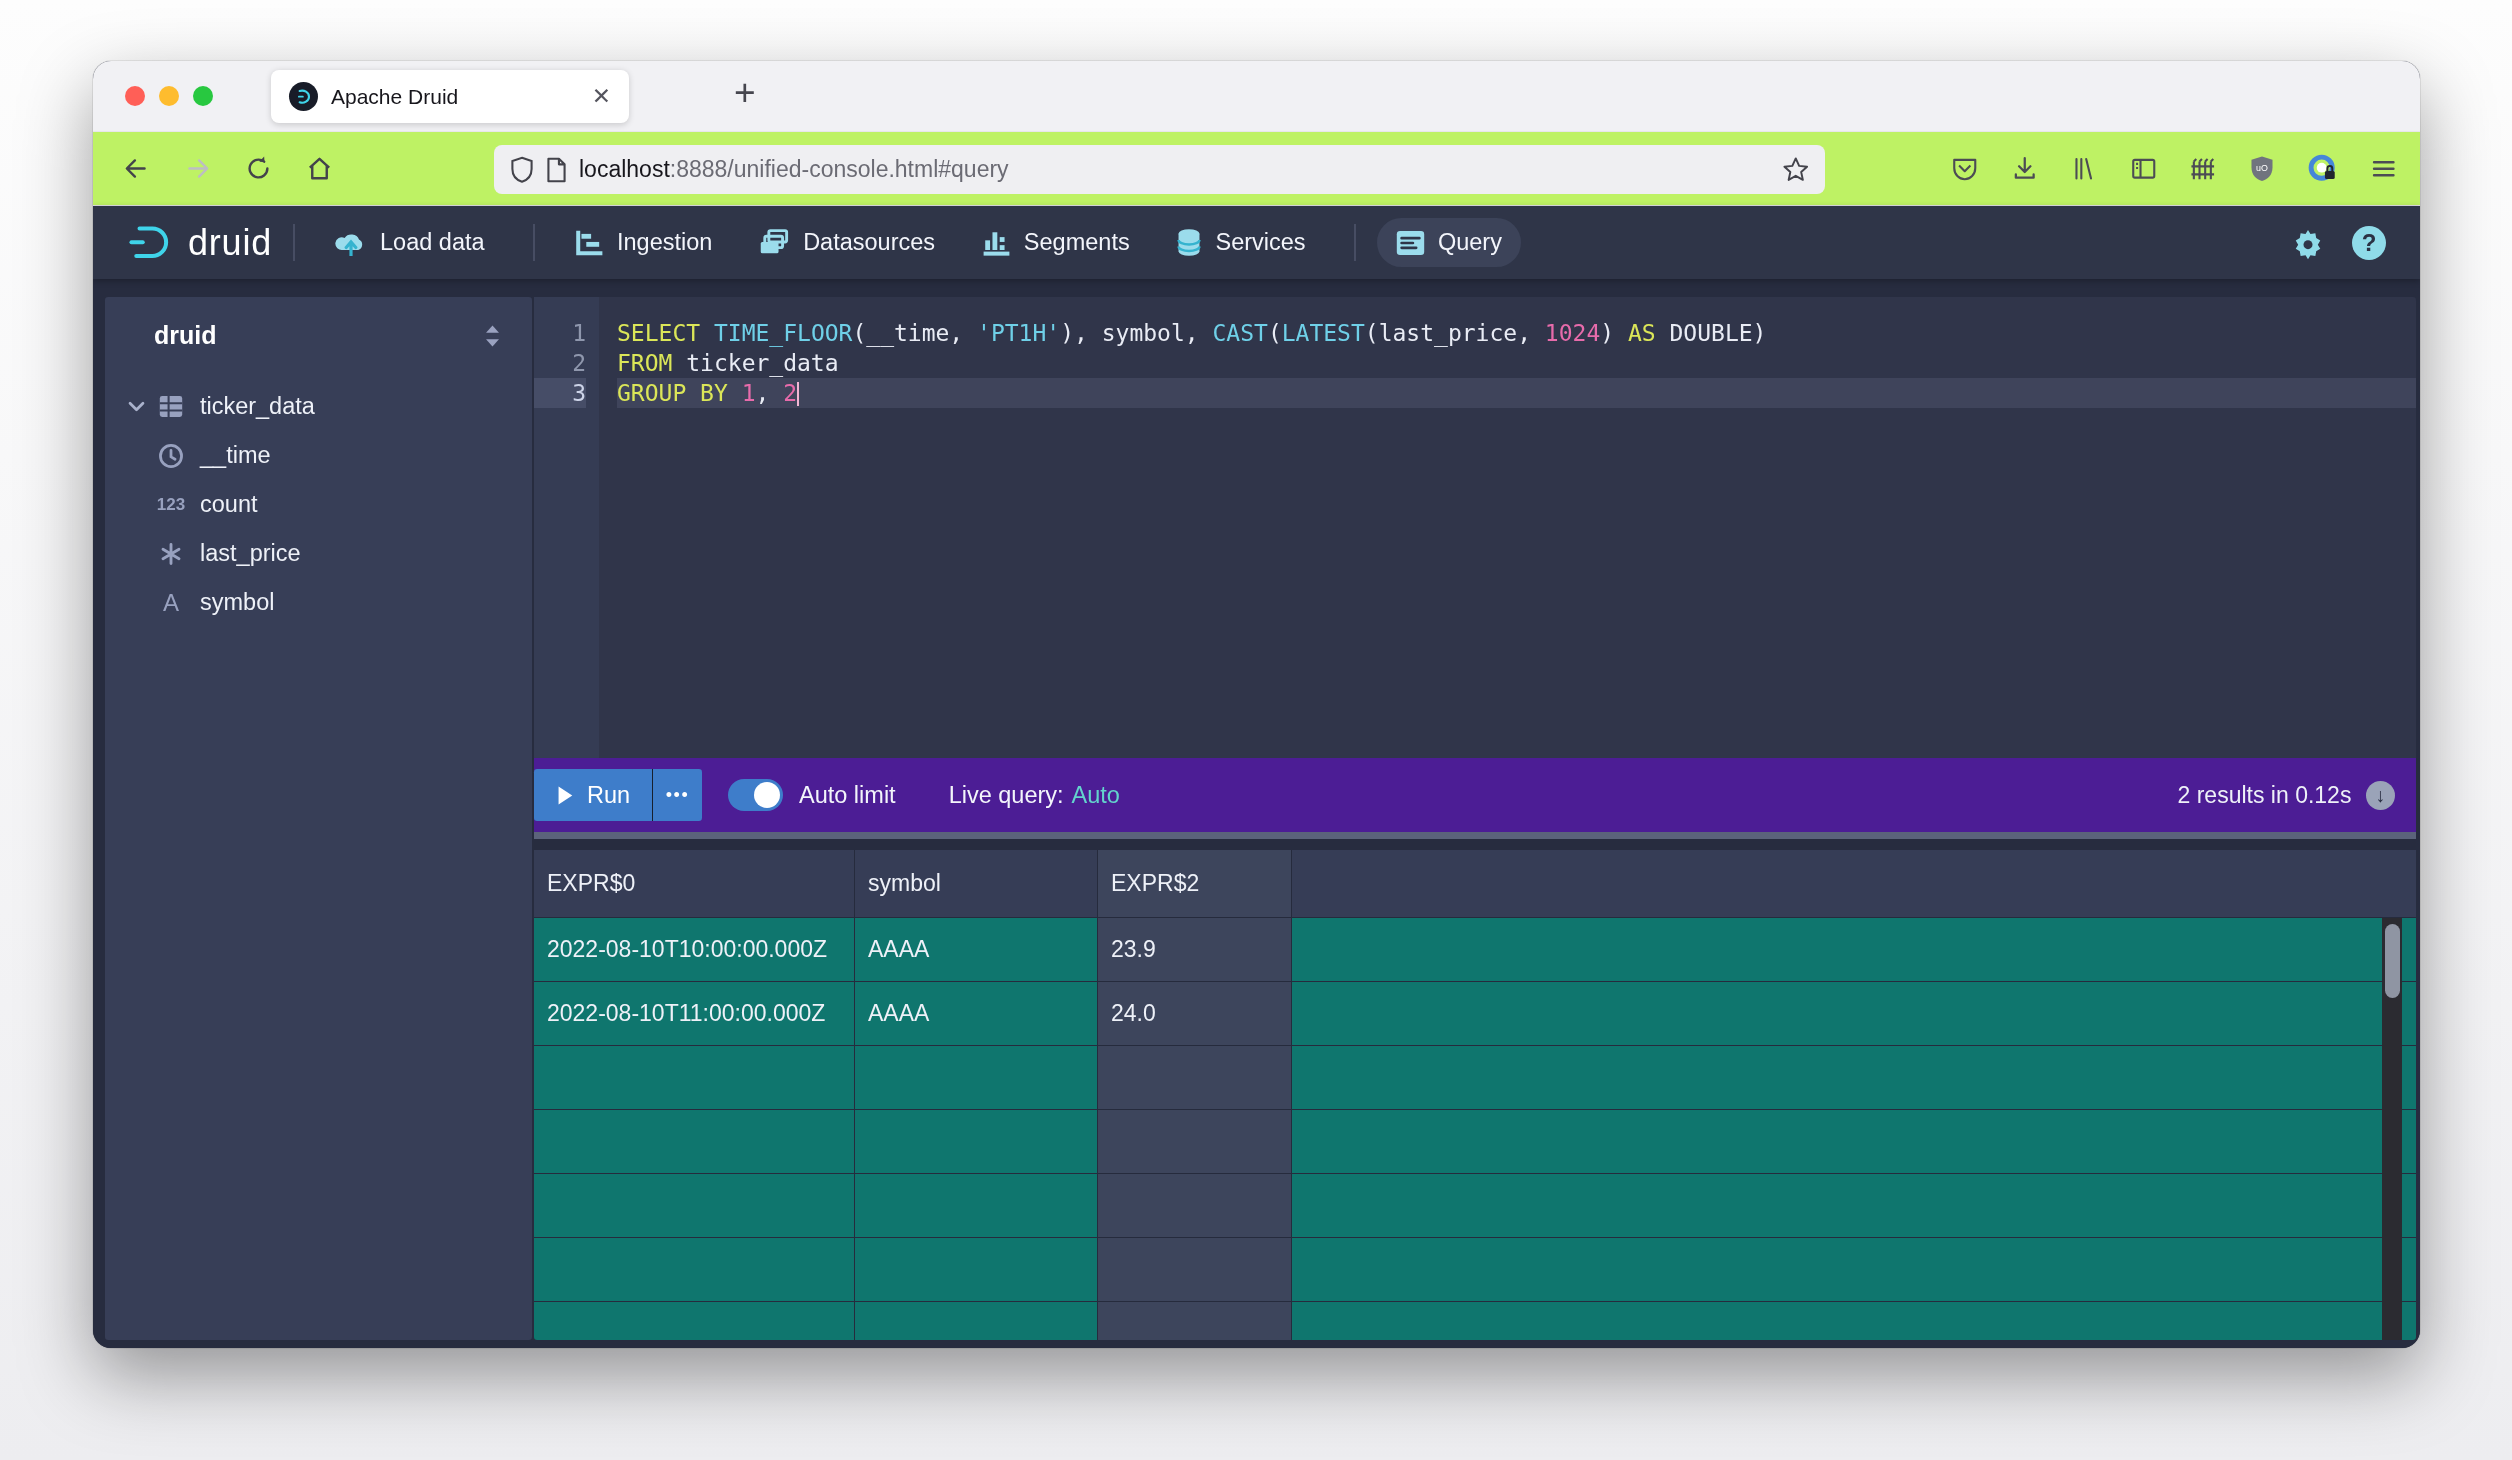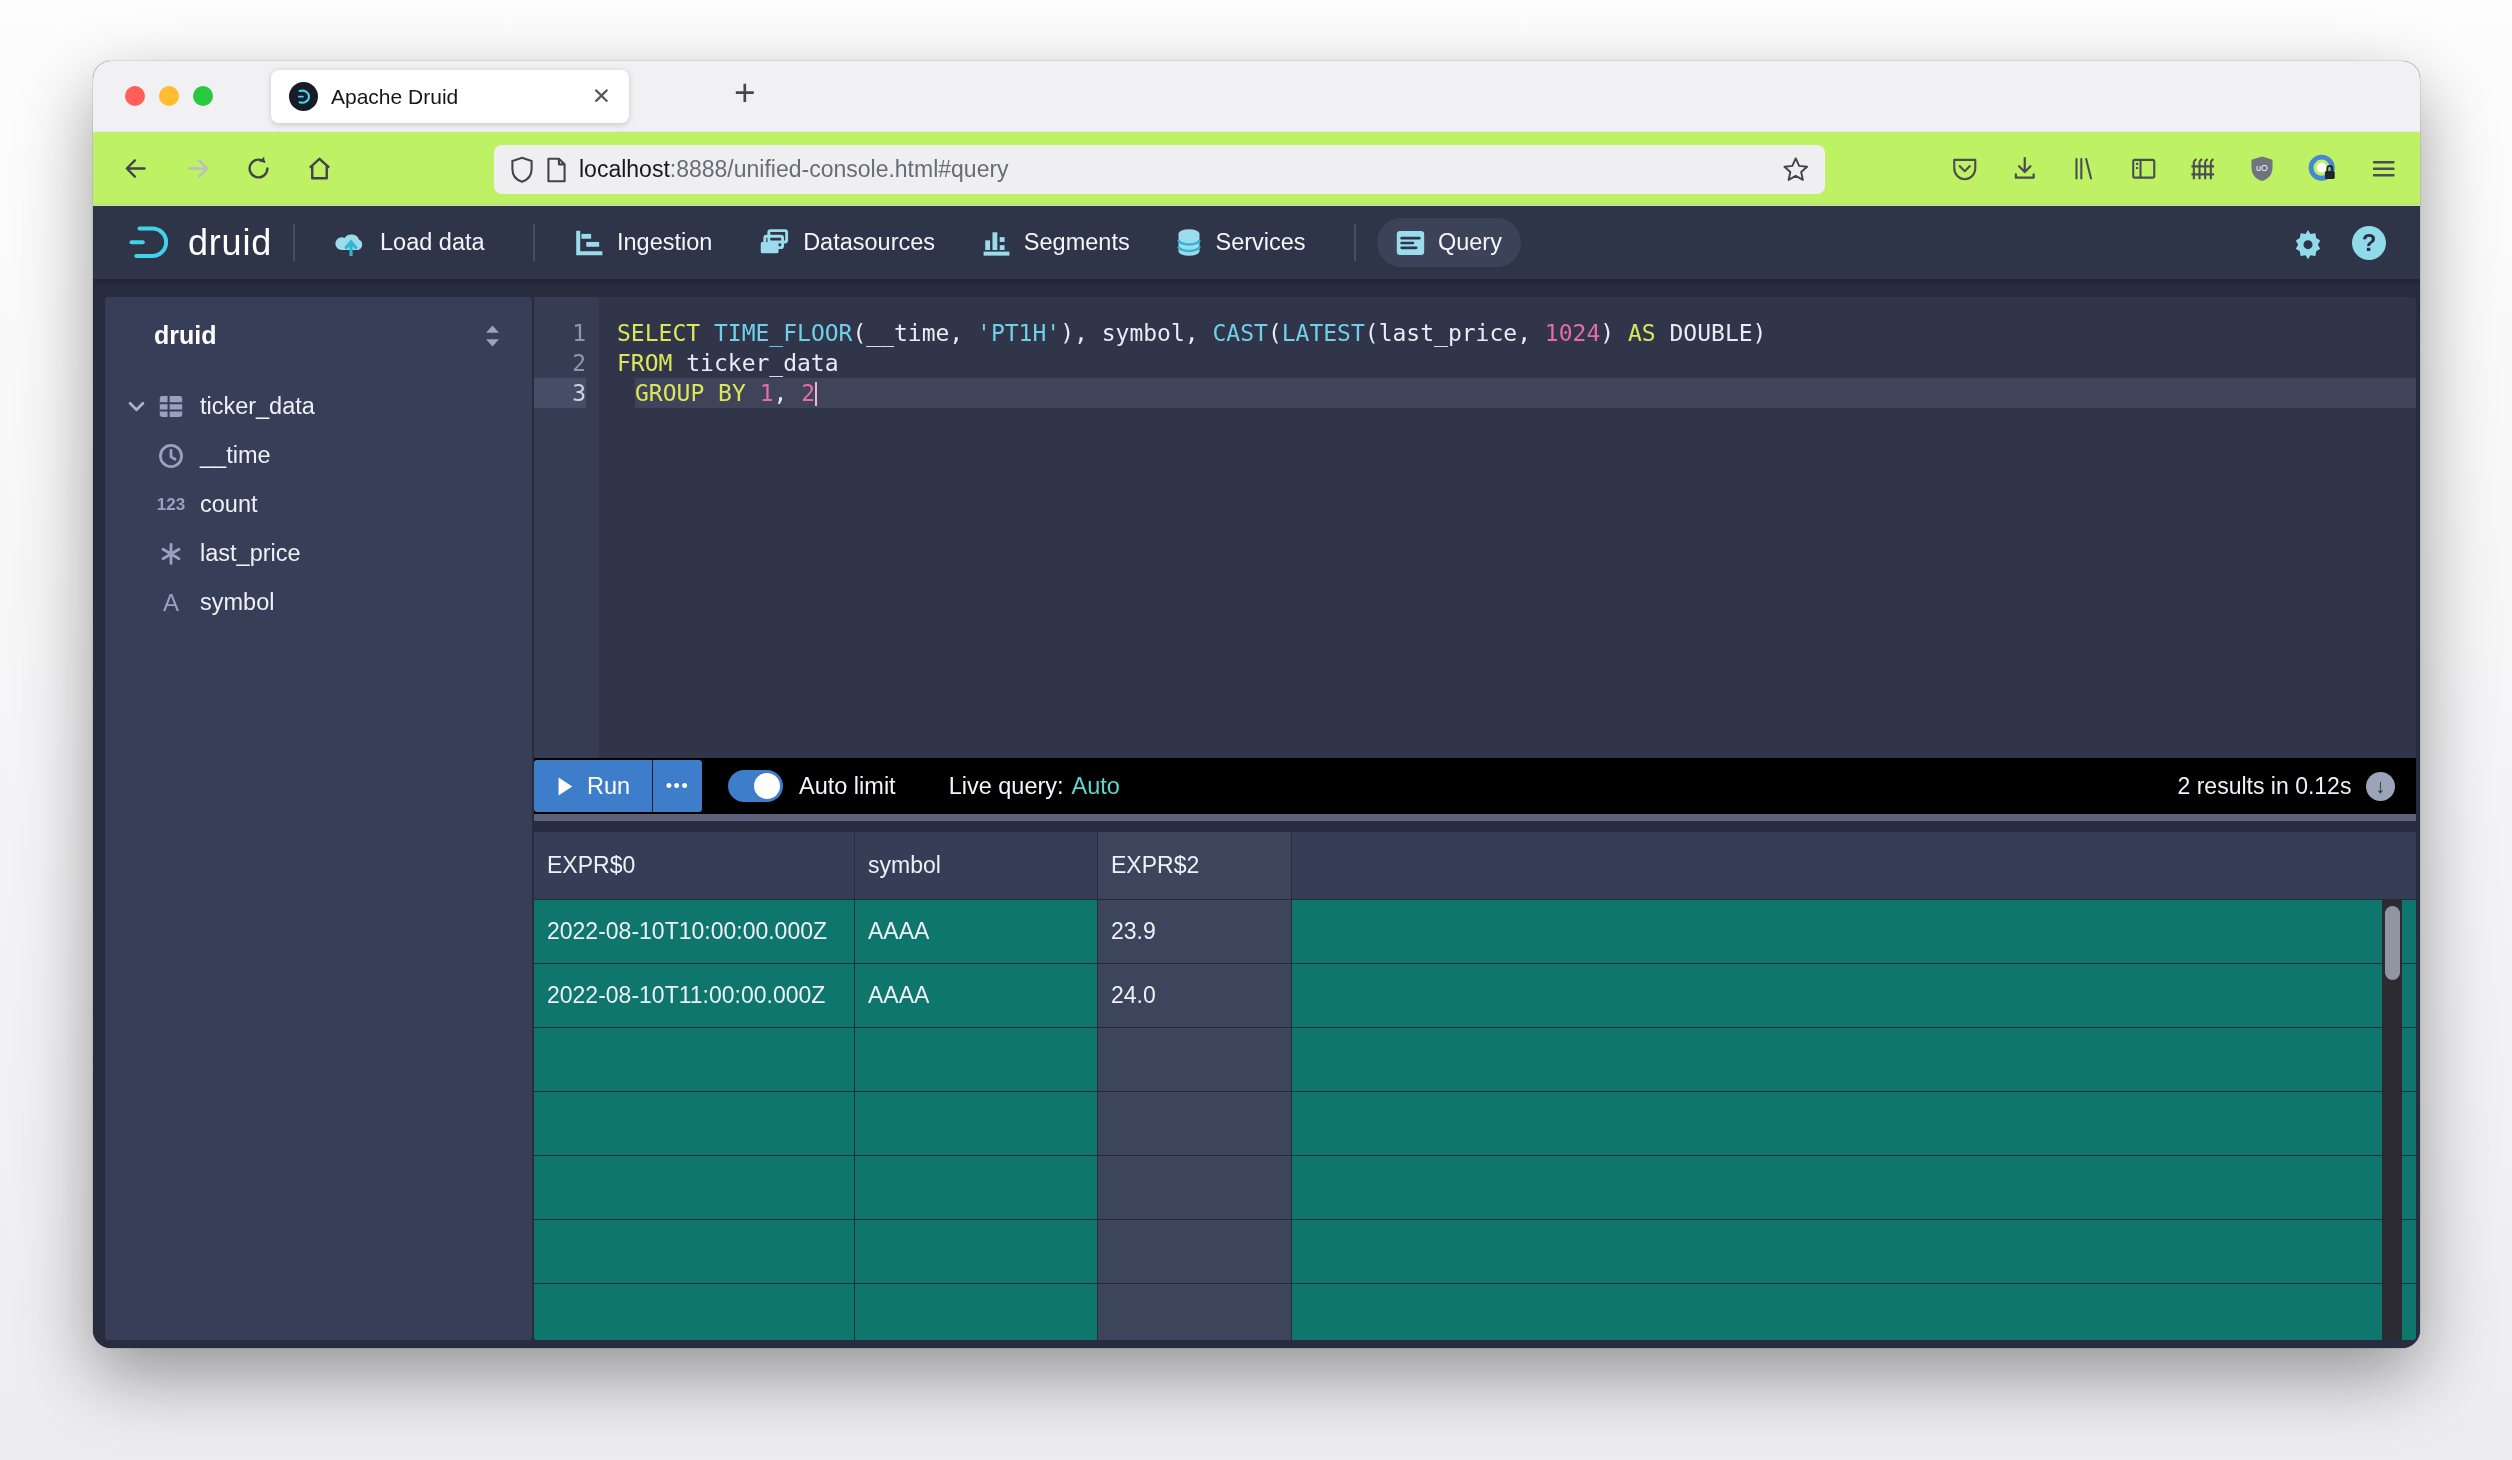--- a/index.html
+++ b/index.html
@@ -62,26 +62,26 @@
   .icon-txt { font-size:17px; letter-spacing:0; color:#98a1bf; font-weight:700; }
   .icon-txt.big { font-size:24px; font-weight:400; }
 
   .main-col { position:absolute; left:441px; top:91px; right:4px; bottom:8px; display:flex; flex-direction:column; }
   .editor { height:461px; background:#30354a; border-radius:3.2px 3.2px 0 0; display:flex; flex:none;
     font-family:"DejaVu Sans Mono",monospace; font-size:23px; line-height:30px; position:relative; }
   .gutter { width:65px; background:#353c54; padding:21px 13px 0 0; text-align:right; color:#8f97ad; flex:none; }
   .gutter .ln.active { background:rgba(197,208,245,.12); color:#cdd4e8; }
   .code { flex:1; padding:21px 0 0 18px; white-space:pre; color:#e9ecf5; }
   .code .line { height:30px; }
-  .code .line.active { background:rgba(197,208,245,.10);margin-left:18px; }
+  .code .line.active { background:rgba(197,208,245,.10); }
   .tok.kw { color:#dbe658; } .tok.fn { color:#6fd0e8; } .tok.str { color:#6fd0e8; }
   .tok.num { color:#e76bab; } .tok.pl { color:#e9ecf5; }
   .caret { display:inline-block; width:2.4px; height:24px; background:#f2b6d4; vertical-align:text-bottom; }
 
-  .runbar { height:56px; background:#000000; display:flex; align-items:center; padding-right:21px; flex:none; }
+  .runbar { height:74px; background:#4c1d95; display:flex; align-items:center; padding-right:21px; flex:none; }
   .run-group { display:flex; height:52px; }
   .run-main { width:118px; background:#3e7dca; border-radius:3.2px 0 0 3.2px; display:flex;
     align-items:center; justify-content:center; gap:13px; color:#fff; font-size:23.5px; }
   .run-more { width:50px; background:#3e7dca; border-radius:0 3.2px 3.2px 0; border-left:1.6px solid #17202e;
     display:flex; align-items:center; justify-content:center; color:#fff; font-size:18px; letter-spacing:1.6px; }
   .toggle { margin-left:26px; width:55px; height:32px; border-radius:16px; background:#3e7dca; position:relative; }
   .knob { position:absolute; right:3.2px; top:3.2px; width:26px; height:26px; border-radius:50%; background:#fff; }
   .rb-label { margin-left:16px; font-size:23.5px; color:#f3f5fb; }
   .live { margin-left:53px; font-size:23.5px; color:#f3f5fb; }
   .live .val { color:#63d3cd; margin-left:8px; }

